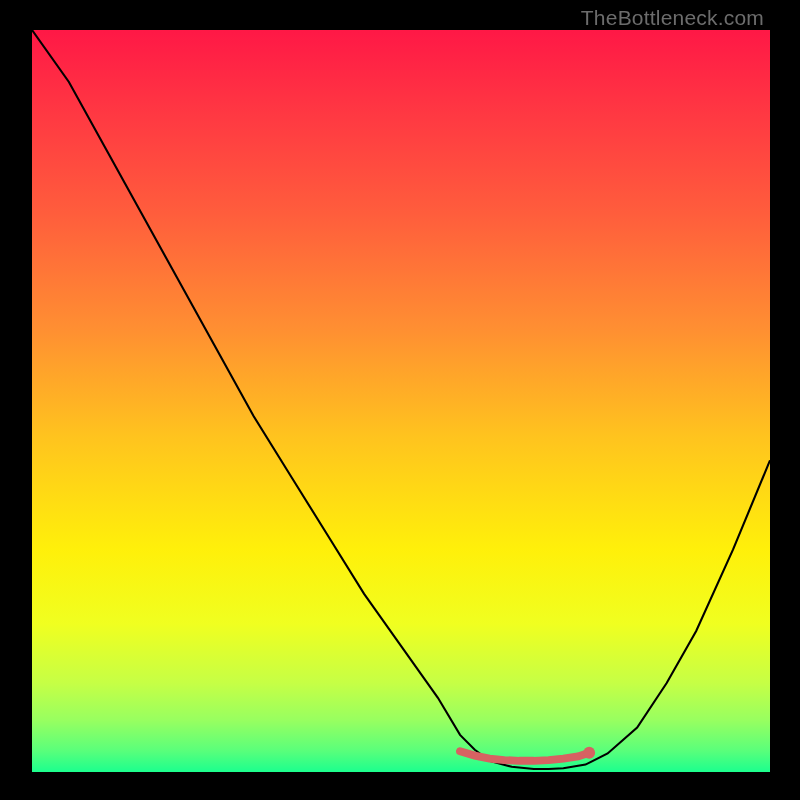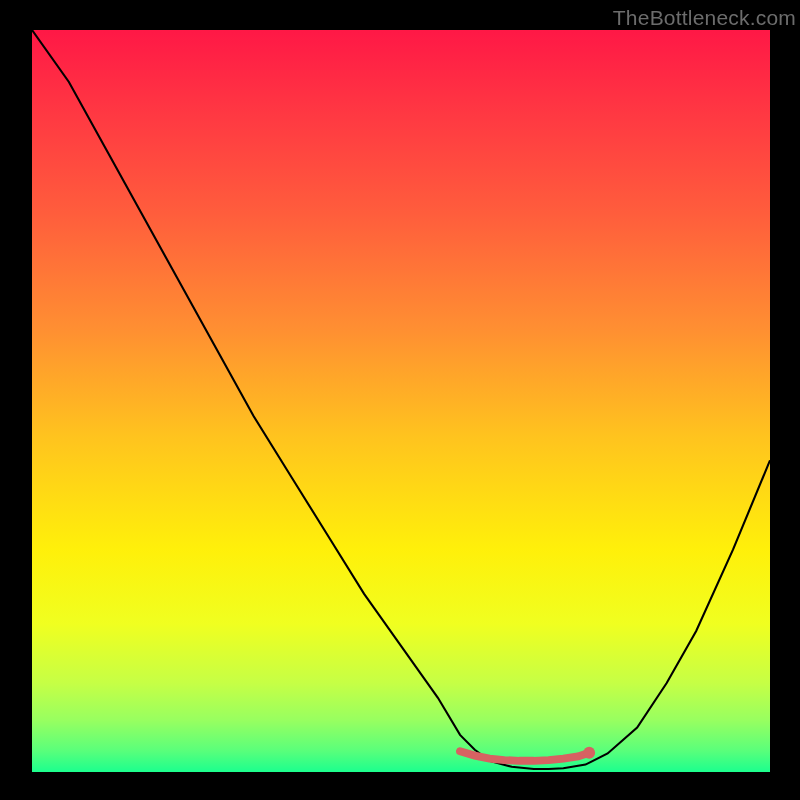--- a/index.html
+++ b/index.html
@@ -7,21 +7,21 @@
     padding: 0;
     width: 800px;
     height: 800px;
     background: #000;
     position: relative;
     font-family: Arial, sans-serif;
   }
   .watermark {
     position: absolute;
     top: 6px;
-    right: 4px;
+    right: 36px;
     color: #6c6c6c;
     font-size: 21px;
     font-weight: 500;
     letter-spacing: 0.2px;
     z-index: 10;
   }
   .plot {
     position: absolute;
     left: 32px;
     top: 30px;

